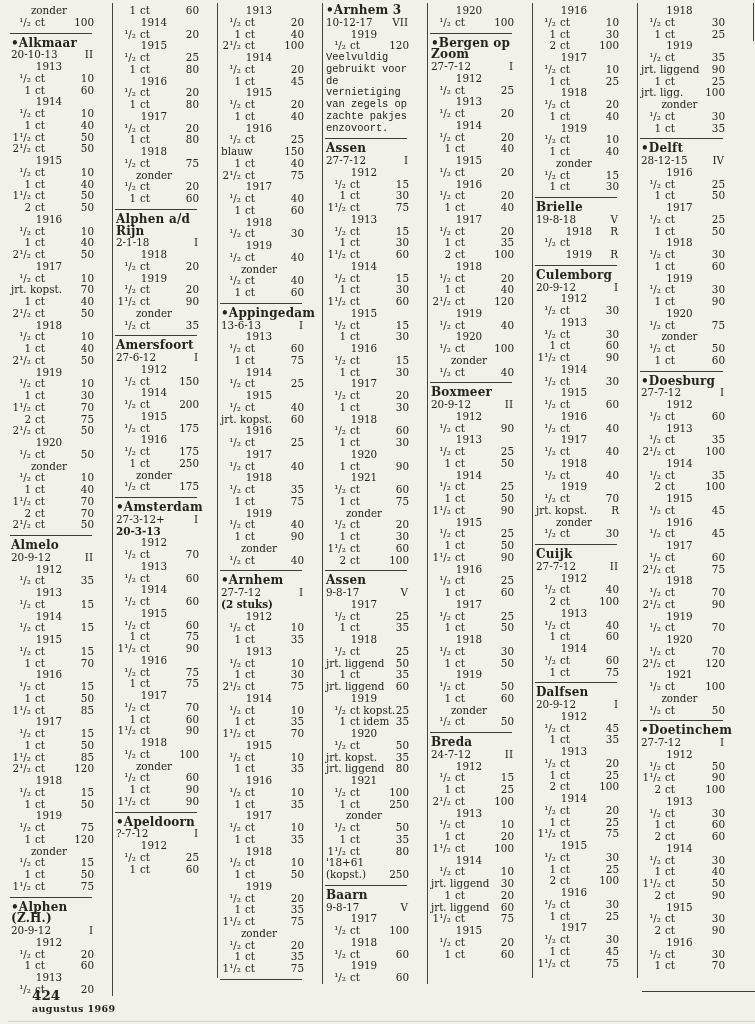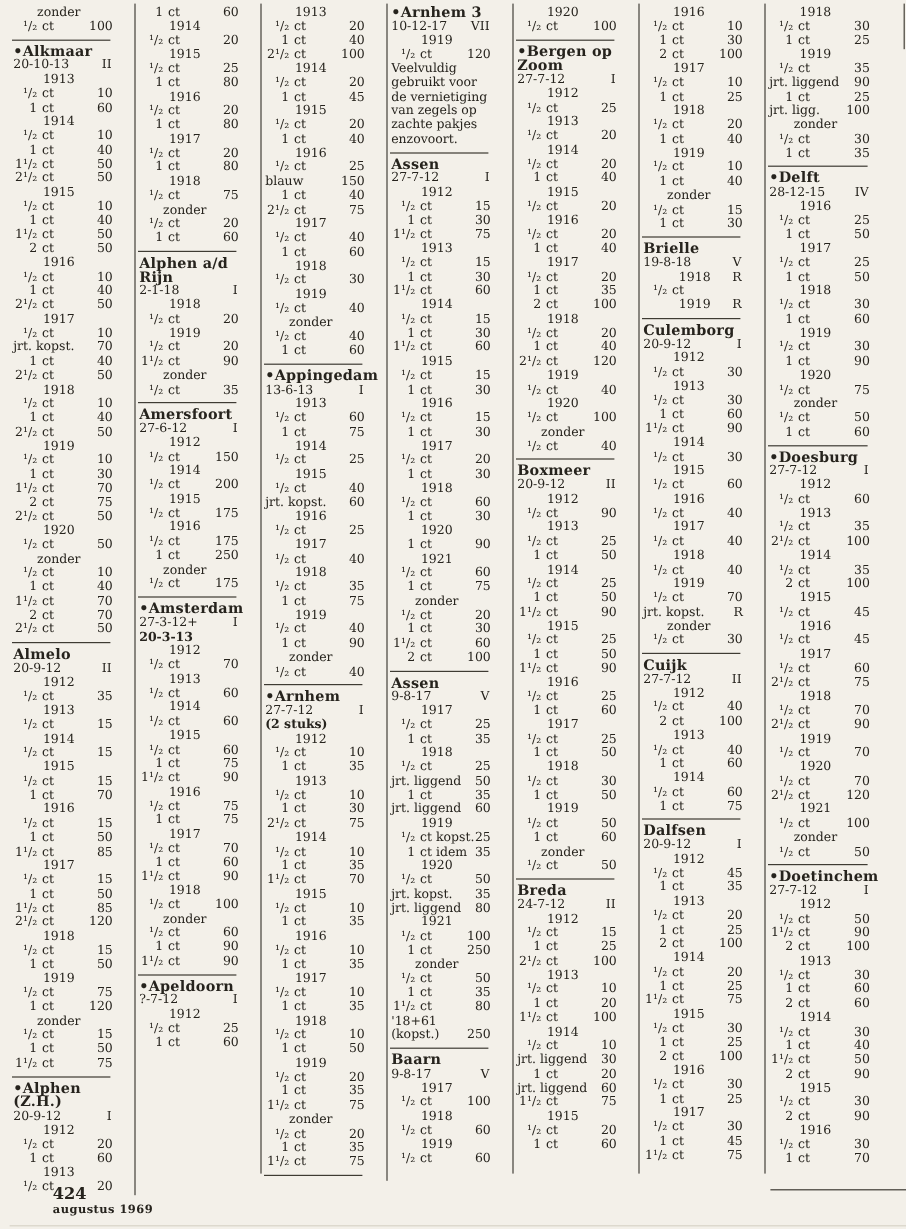--- a/index.html
+++ b/index.html
@@ -65,37 +65,38 @@
   .row .val{margin-left:auto;padding-right:6px;}
   .ym{
     display:flex;
     justify-content:flex-end;
   }
   .ym .y{margin-right:18px;}
   .ym .v{padding-right:7px;}
   .note{
     padding-left:1px;
     padding-right:2px;
+    font-family:Liberation Mono, monospace;
   }
   .footer{
     position:absolute;
     left:14px;
     bottom:10px;
     display:flex;
     align-items:baseline;
     flex-direction:column;
   }
   .footer .pagenum{
     font-weight:bold;
     font-size:13.5px;
   }
   .footer .issue{
     font-weight:bold;
     font-size:9.5px;
-    margin-left:22px;
+    margin-left:10px;
     letter-spacing:.4px;
   }
   .br-rule{
     position:absolute;
     right:0;
     bottom:32px;
     width:113px;
     border-top:1.5px solid #3e3b33;
   }
   .bottom-edge{

